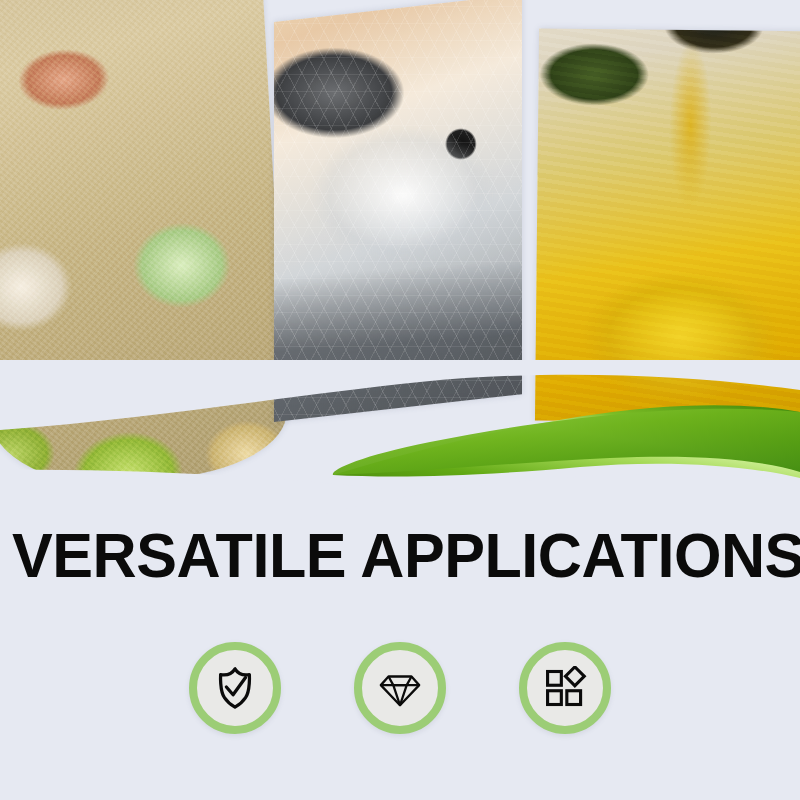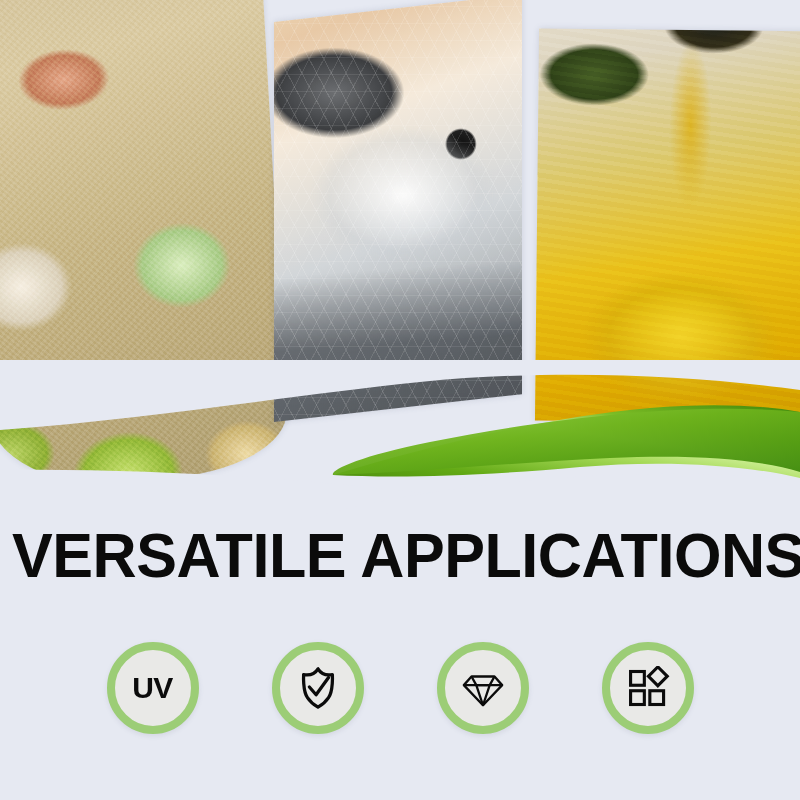--- a/index.html
+++ b/index.html
@@ -234,23 +234,20 @@
     <path d="M 0 110 C 140 108 300 118 430 134 C 560 150 700 150 800 140
              L 800 160 L 0 160 Z" fill="#e6e9f2"></path>
     <path d="M 300 160 C 420 128 560 112 700 114 C 750 115 780 118 800 122
              L 800 160 Z" fill="#e6e9f2"></path>
   </svg>
 
   <div id="headline">VERSATILE APPLICATIONS</div>
 
   <div id="badge-row">
 
-    <div class="badge">
-      <span class="badge-text">UV</span>
-    </div>
 
     <div class="badge">
       <svg width="46" height="46" viewBox="0 0 48 48">
         <path d="M24 4 C21 9 15 11 9 10 C9 10 8 27 13 34 C17 40 24 44 24 44
                  C24 44 31 40 35 34 C40 27 39 10 39 10 C33 11 27 9 24 4 Z" fill="none" stroke="#0b0b0b" stroke-width="3.4" stroke-linejoin="round"></path>
         <path d="M15 23 L22 31 L35 13" fill="none" stroke="#0b0b0b" stroke-width="3.4" stroke-linecap="round" stroke-linejoin="round"></path>
       </svg>
     </div>
 
     <div class="badge">

